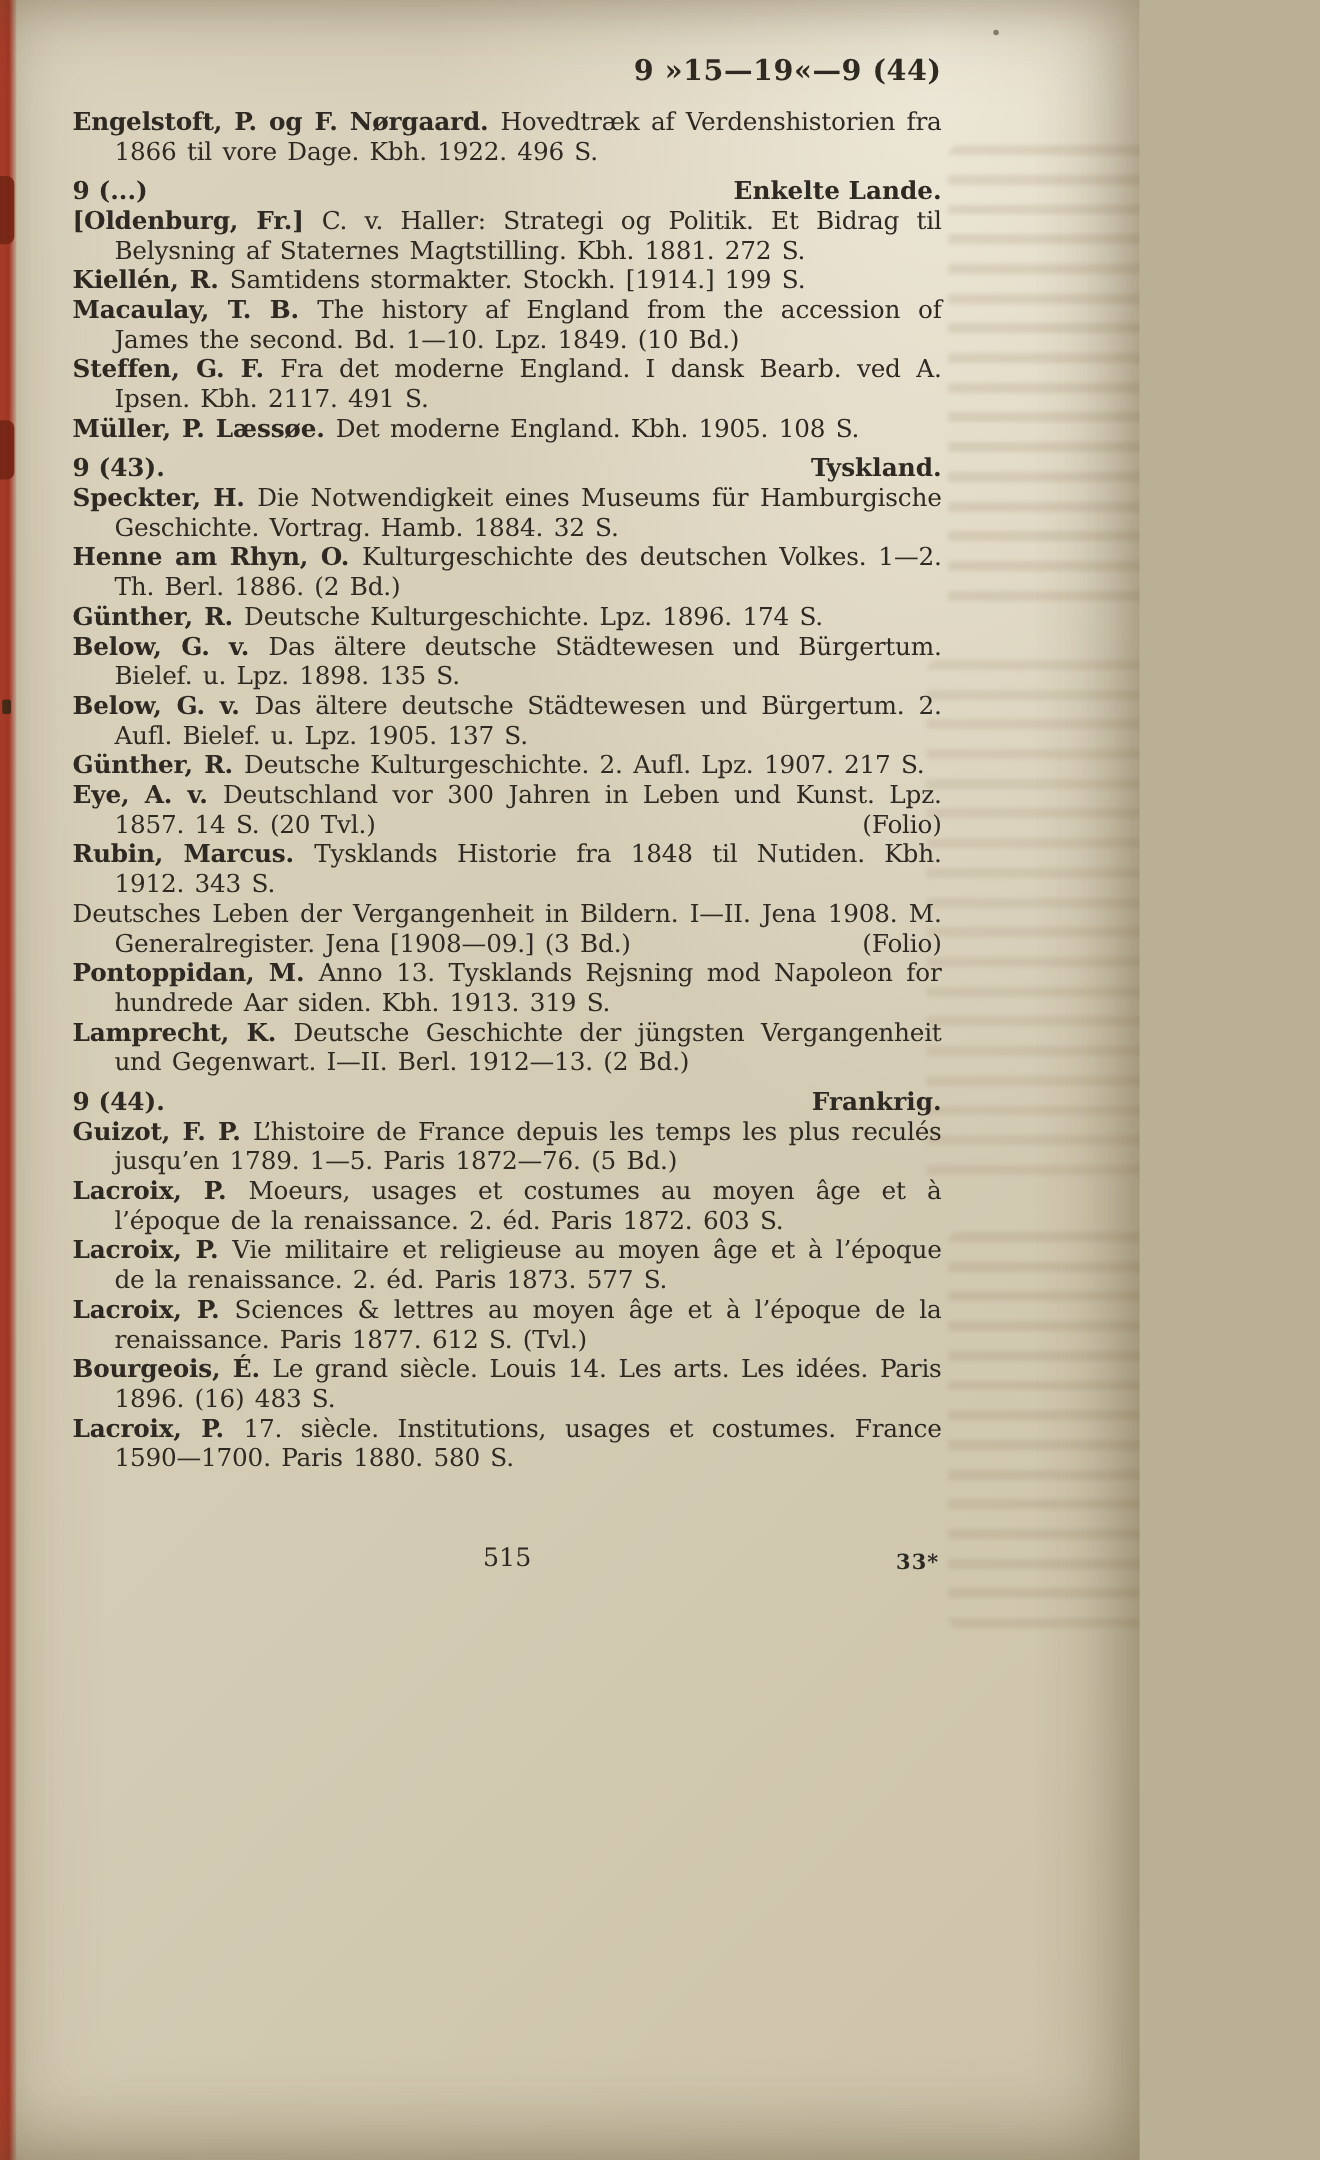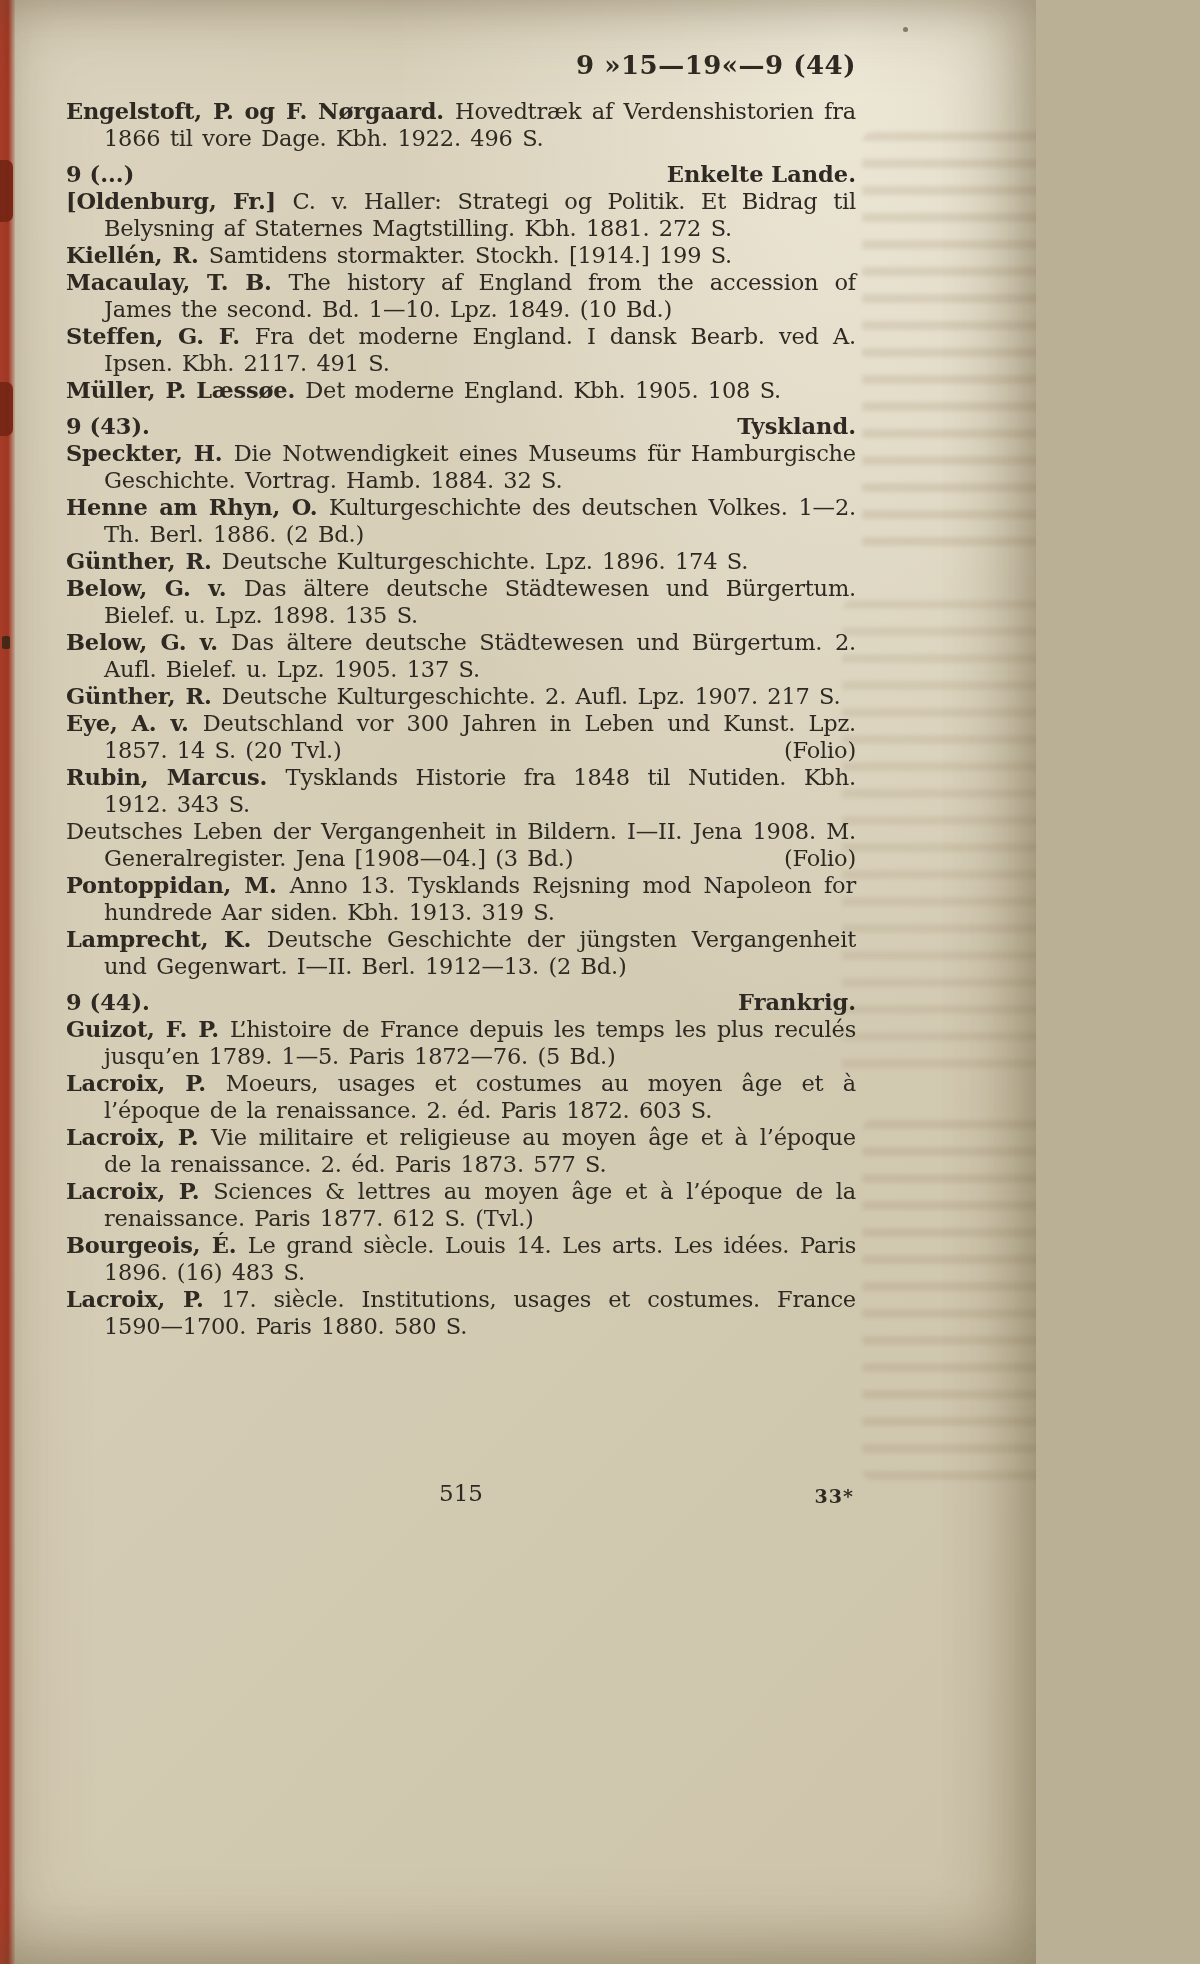--- a/index.html
+++ b/index.html
@@ -61,21 +61,21 @@
     margin:0; padding-left:38px; text-indent:-38px; text-align:justify;
     font-size:22.5px; line-height:27px; letter-spacing:-0.2px; word-spacing:2.5px;
     position:relative;
   }
   .entry .author{ font-weight:700; }
   .entry .tail{ position:absolute; right:0; bottom:0; text-indent:0; }
   .section-row{
     display:flex; justify-content:space-between; font-weight:700;
     font-size:22.5px; line-height:27px; margin-top:9px;
   }
-  .footer{ position:absolute; left:66px; top:1480px; width:790px; height:32px; font-size:23px; }
+  .footer{ position:absolute; left:66px; top:1404px; width:790px; height:32px; font-size:23px; }
   .page-number{ position:absolute; left:50%; transform:translateX(-50%); }
   .signature{ position:absolute; right:2px; top:5px; font-size:19px; font-weight:700; letter-spacing:1px; }
 </style>
 </head>
 <body>
 
 <div class="page">
 
   <div class="red-stripe"></div>
   <div class="red-blob blob-1"></div>
@@ -106,21 +106,21 @@
           <span class="sec-right">Tyskland.</span>
         </div>
         <p class="entry"><span class="author">Speckter, H. </span><span class="body-text">Die Notwendigkeit eines Museums für Hamburgische Geschichte. Vortrag. Hamb. 1884. 32 S.</span></p>
         <p class="entry"><span class="author">Henne am Rhyn, O. </span><span class="body-text">Kulturgeschichte des deutschen Volkes. 1—2. Th. Berl. 1886. (2 Bd.)</span></p>
         <p class="entry"><span class="author">Günther, R. </span><span class="body-text">Deutsche Kulturgeschichte. Lpz. 1896. 174 S.</span></p>
         <p class="entry"><span class="author">Below, G. v. </span><span class="body-text">Das ältere deutsche Städtewesen und Bürgertum. Bielef. u. Lpz. 1898. 135 S.</span></p>
         <p class="entry"><span class="author">Below, G. v. </span><span class="body-text">Das ältere deutsche Städtewesen und Bürgertum. 2. Aufl. Bielef. u. Lpz. 1905. 137 S.</span></p>
         <p class="entry"><span class="author">Günther, R. </span><span class="body-text">Deutsche Kulturgeschichte. 2. Aufl. Lpz. 1907. 217 S.</span></p>
         <p class="entry"><span class="author">Eye, A. v. </span><span class="body-text">Deutschland vor 300 Jahren in Leben und Kunst. Lpz. 1857. 14 S. (20 Tvl.)</span><span class="tail">(Folio)</span></p>
         <p class="entry"><span class="author">Rubin, Marcus. </span><span class="body-text">Tysklands Historie fra 1848 til Nutiden. Kbh. 1912. 343 S.</span></p>
-        <p class="entry"><span class="body-text">Deutsches Leben der Vergangenheit in Bildern. I—II. Jena 1908. M. Generalregister. Jena [1908—04.] (3 Bd.)</span><span class="tail">(Folio)</span></p>
+        <p class="entry"><span class="body-text">Deutsches Leben der Vergangenheit in Bildern. I—II. Jena 1908. M. Generalregister. Jena [1908—09.] (3 Bd.)</span><span class="tail">(Folio)</span></p>
         <p class="entry"><span class="author">Pontoppidan, M. </span><span class="body-text">Anno 13. Tysklands Rejsning mod Napoleon for hundrede Aar siden. Kbh. 1913. 319 S.</span></p>
         <p class="entry"><span class="author">Lamprecht, K. </span><span class="body-text">Deutsche Geschichte der jüngsten Vergangenheit und Gegenwart. I—II. Berl. 1912—13. (2 Bd.)</span></p>
         <div class="section-row">
           <span class="sec-left">9 (44).</span>
           <span class="sec-right">Frankrig.</span>
         </div>
         <p class="entry"><span class="author">Guizot, F. P. </span><span class="body-text">L’histoire de France depuis les temps les plus reculés jusqu’en 1789. 1—5. Paris 1872—76. (5 Bd.)</span></p>
         <p class="entry"><span class="author">Lacroix, P. </span><span class="body-text">Moeurs, usages et costumes au moyen âge et à l’époque de la renaissance. 2. éd. Paris 1872. 603 S.</span></p>
         <p class="entry"><span class="author">Lacroix, P. </span><span class="body-text">Vie militaire et religieuse au moyen âge et à l’époque de la renaissance. 2. éd. Paris 1873. 577 S.</span></p>
         <p class="entry"><span class="author">Lacroix, P. </span><span class="body-text">Sciences &amp; lettres au moyen âge et à l’époque de la renaissance. Paris 1877. 612 S. (Tvl.)</span></p>

